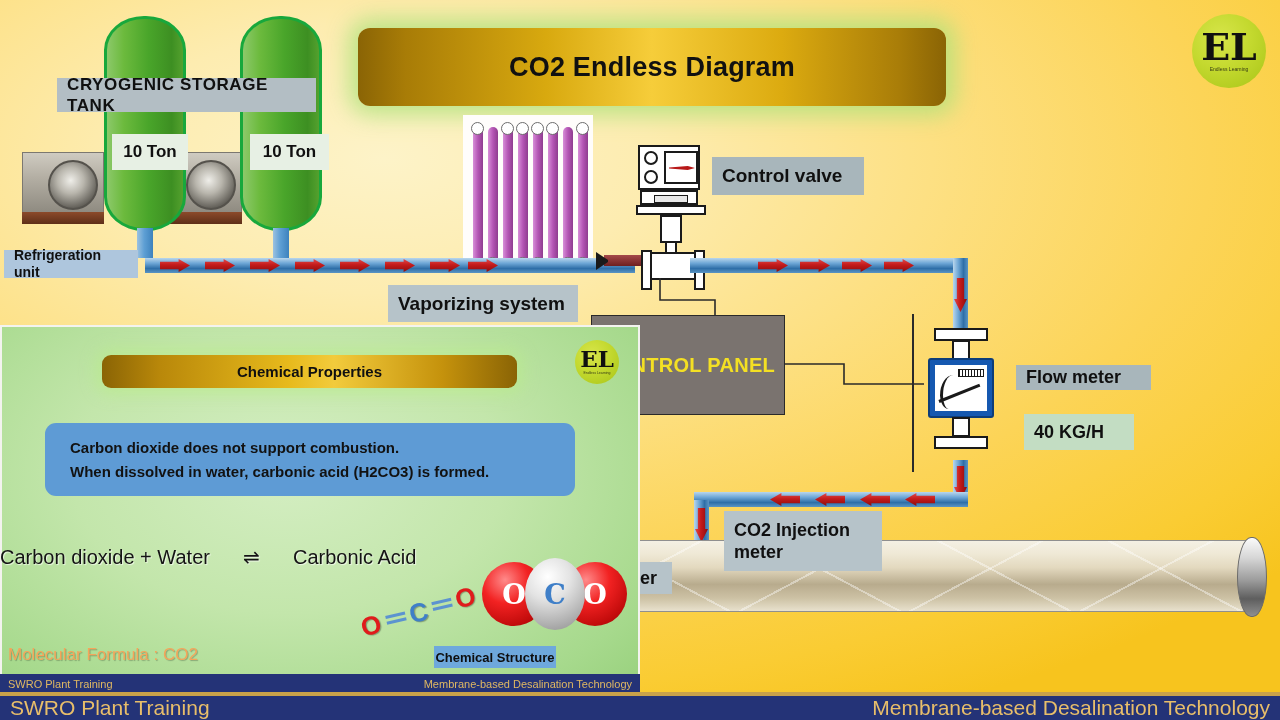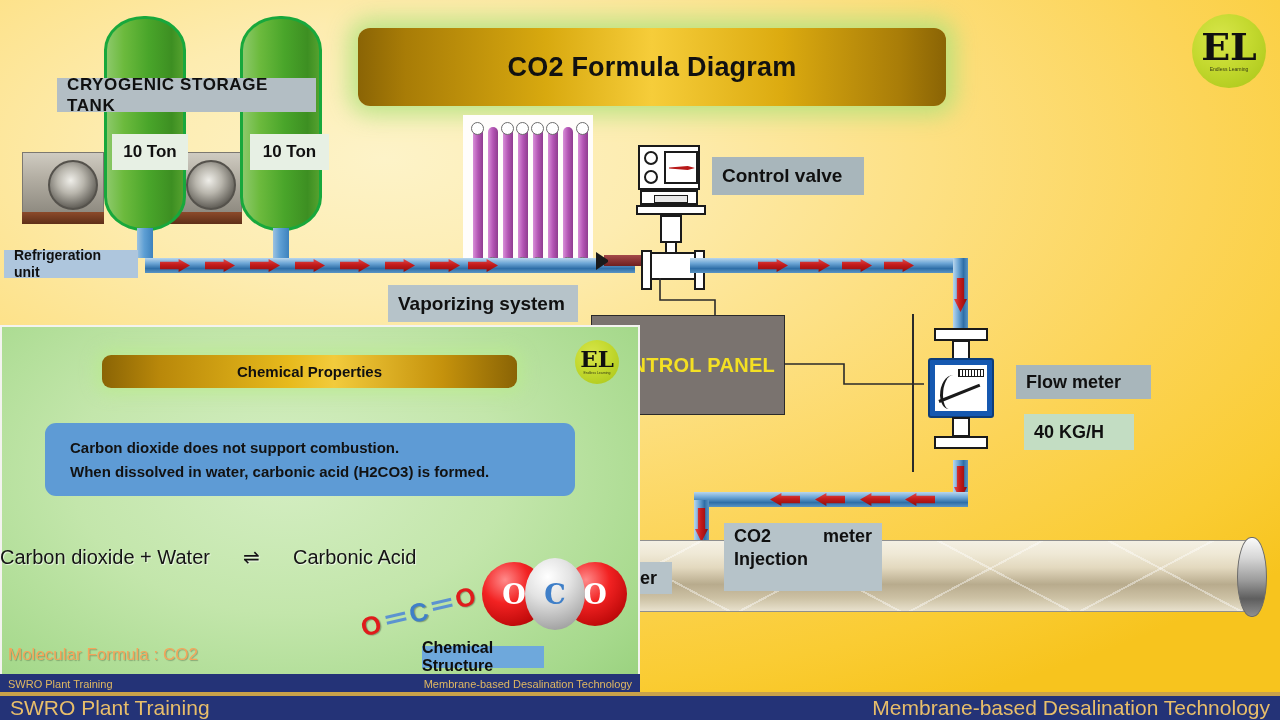--- a/index.html
+++ b/index.html
@@ -71,24 +71,24 @@
   .chip.green { background: #c3ddc3; }
   .chip.blue  { background: #aec6dd; }
 
   #lbl-cryo   { left: 57px;  top: 78px;  width: 259px; height: 34px; font-size: 17px;
                 justify-content: center; letter-spacing: .6px; background: #b3bec4; }
   #lbl-ton1   { left: 112px; top: 134px; width: 76px;  height: 36px; font-size: 17px; justify-content: center; }
   #lbl-ton2   { left: 250px; top: 134px; width: 79px;  height: 36px; font-size: 17px; justify-content: center; }
   #lbl-refrig { left: 4px;   top: 250px; width: 134px; height: 28px; font-size: 14px; }
   #lbl-vapor  { left: 388px; top: 285px; width: 190px; height: 37px; font-size: 19px; }
   #lbl-cvalve { left: 712px; top: 157px; width: 152px; height: 38px; font-size: 19px; text-align: right; }
-  #lbl-flowm  { left: 1016px;top: 365px; width: 135px; height: 34px; font-size: 18px; }
+  #lbl-flowm  { left: 1016px;top: 365px; width: 135px; height: 25px; font-size: 18px; }
   #lbl-kgh    { left: 1024px;top: 414px; width: 110px; height: 36px; font-size: 18px; }
-  #lbl-inject { left: 724px; top: 511px; width: 158px; height: 68px; font-size: 18px;
-                flex-direction: row; align-items: flex-start; justify-content: center; margin-top: 12px; }
+  #lbl-inject { left: 724px; top: 511px; width: 158px; height: 60px; font-size: 18px;
+                flex-direction: column; align-items: flex-start; justify-content: center; }
   #lbl-inject span { display: block; }
   #lbl-feedflow { left: 600px; top: 562px; width: 72px; height: 32px; font-size: 18px; overflow: hidden; }
 
   
   .fridge { position: absolute; width: 82px; height: 72px; }
   .fridge .body {
     position: absolute; inset: 0 0 10px 0;
     background: linear-gradient(to bottom, #cfcbc1 0%, #b4afa4 40%, #8e8a80 100%);
     border: 1px solid #7c7870;
   }
@@ -344,23 +344,23 @@
   #spacefill .o.l { left: 0; }
   #spacefill .o.r { right: 0; }
   #spacefill .c {
     position: absolute; left: 43px; top: 0; width: 60px; height: 72px; border-radius: 50%;
     background: radial-gradient(circle at 38% 26%, #ffffff 0%, #e3e3e3 35%, #b4b4b4 70%, #8a8a8a 100%);
     display: flex; align-items: center; justify-content: center;
     font-size: 27px; font-weight: bold; color: #3f7fc8; font-family: "DejaVu Serif", serif;
     z-index: 2;
   }
   #lbl-chemstruct {
-    position: absolute; left: 422px; top: 646px; width: 122px; height: 22px;
+    position: absolute; left: 434px; top: 646px; width: 122px; height: 22px;
     background: #6ea8dc; display: flex; align-items: center; justify-content: center;
-    font-size: 16px; font-weight: bold; color: #0e0e0e;
+    font-size: 13px; font-weight: bold; color: #0e0e0e;
   }
 
   
   #inset-footer {
     position: absolute; left: 0; top: 674px; width: 640px; height: 20px;
     background: #243377; display: flex; align-items: center; justify-content: space-between;
     padding: 0 8px;
   }
   #inset-footer span { font-size: 11px; color: #e0b862; }
 
@@ -373,21 +373,21 @@
   #footer span { font-size: 21px; color: #e8be6a; }
 
   .hr-gold { position: absolute; left: 0; top: 692px; width: 1280px; height: 4px; background: #c9a24a; }
 </style>
 </head>
 <body>
 
 <div id="slide">
 
   <div class="title-bar">
-    <span>CO2 Formula Diagram</span>
+    <span>CO2 Endless Diagram</span>
   </div>
 
   <div class="logo" id="logo-main">
     <div class="el">EL</div>
     <div class="sub">Endless Learning</div>
   </div>
 
   <div class="fridge" id="fridge1">
     <div class="body"></div>
     <div class="fan"></div>

